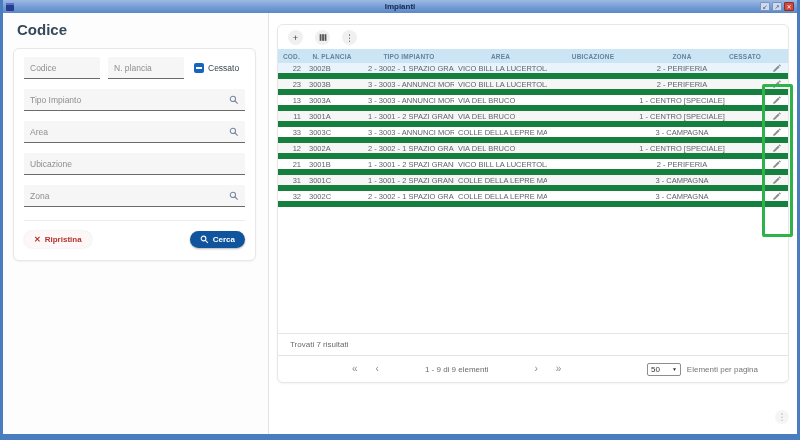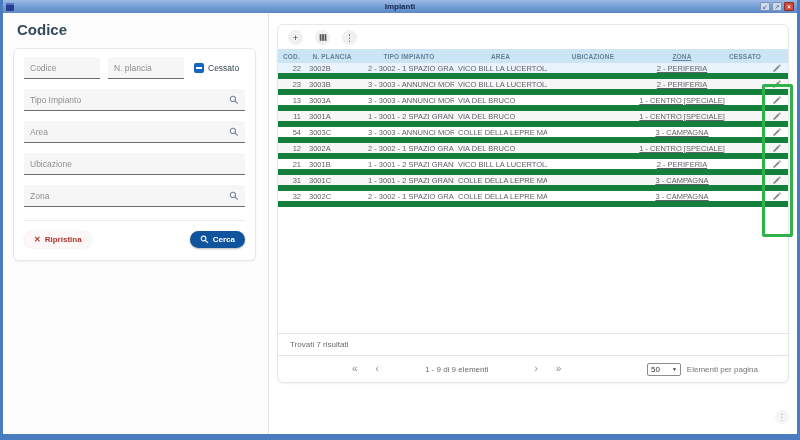--- a/index.html
+++ b/index.html
@@ -61,21 +61,21 @@
   .trow{display:flex; height:16px; border-bottom:6px solid #15803d; cursor:pointer;}
   .trow:nth-child(even){background:#f6f6f6;}
   .trow.selected{background:var(--selected-row-bg);}
   .cell{display:flex; align-items:center; font-size:7.5px; color:#5f6368;
      white-space:nowrap; overflow:hidden; padding:0 4px;}
   .c0{width:27px; justify-content:flex-end;}
   .c1{width:54px;}
   .c2{width:95px; padding-left:9px;}
   .c3{width:93px;}
   .c4{width:92px;}
-  .c5{width:86px; justify-content:center;text-decoration:underline;}
+  .c5{width:86px; justify-content:center;}
   .c6{width:40px; justify-content:center;}
   .c7{width:23px; justify-content:center;}
   .spacer{flex:1;}
   .tfoot1{border-top:1px solid #e4e4e4; height:22px; display:flex; align-items:center;
      font-size:8px; color:#6b6b6b; padding-left:12px;}
   .pagination{border-top:1px solid #e4e4e4; height:27px; display:flex; align-items:center;
      padding:0 14px; font-size:8px; color:#757575;}
   .pg-btn{color:#8a8a8a; font-size:10px; line-height:10px; padding:0 2px; cursor:pointer;}
   .pg-first{margin-left:58px;}
   .pg-gap{width:14px;}
@@ -249,21 +249,21 @@
               <div class="cell c5">1 - CENTRO [SPECIALE]</div>
               <div class="cell c6"></div>
               <div class="cell c7">
   <svg width="9" height="9" viewBox="0 0 12 12">
     <path d="M1.6 10.6 L2.2 8.2 L8.3 2.1 L10.1 3.9 L4 10 Z" fill="#8a8a8a"></path>
     <path d="M8.9 1.5 L10.7 3.3 L11.4 2.6 Q11.8 2.2 11.4 1.8 L10.4 0.8 Q10 0.4 9.6 0.8 Z" fill="#8a8a8a"></path>
   </svg>
 </div>
             </div>
             <div class="trow">
-              <div class="cell c0">54</div>
+              <div class="cell c0">33</div>
               <div class="cell c1">3003C</div>
               <div class="cell c2">3 - 3003 - ANNUNCI MOR...</div>
               <div class="cell c3">COLLE DELLA LEPRE MA...</div>
               <div class="cell c4"></div>
               <div class="cell c5">3 - CAMPAGNA</div>
               <div class="cell c6"></div>
               <div class="cell c7">
   <svg width="9" height="9" viewBox="0 0 12 12">
     <path d="M1.6 10.6 L2.2 8.2 L8.3 2.1 L10.1 3.9 L4 10 Z" fill="#8a8a8a"></path>
     <path d="M8.9 1.5 L10.7 3.3 L11.4 2.6 Q11.8 2.2 11.4 1.8 L10.4 0.8 Q10 0.4 9.6 0.8 Z" fill="#8a8a8a"></path>

